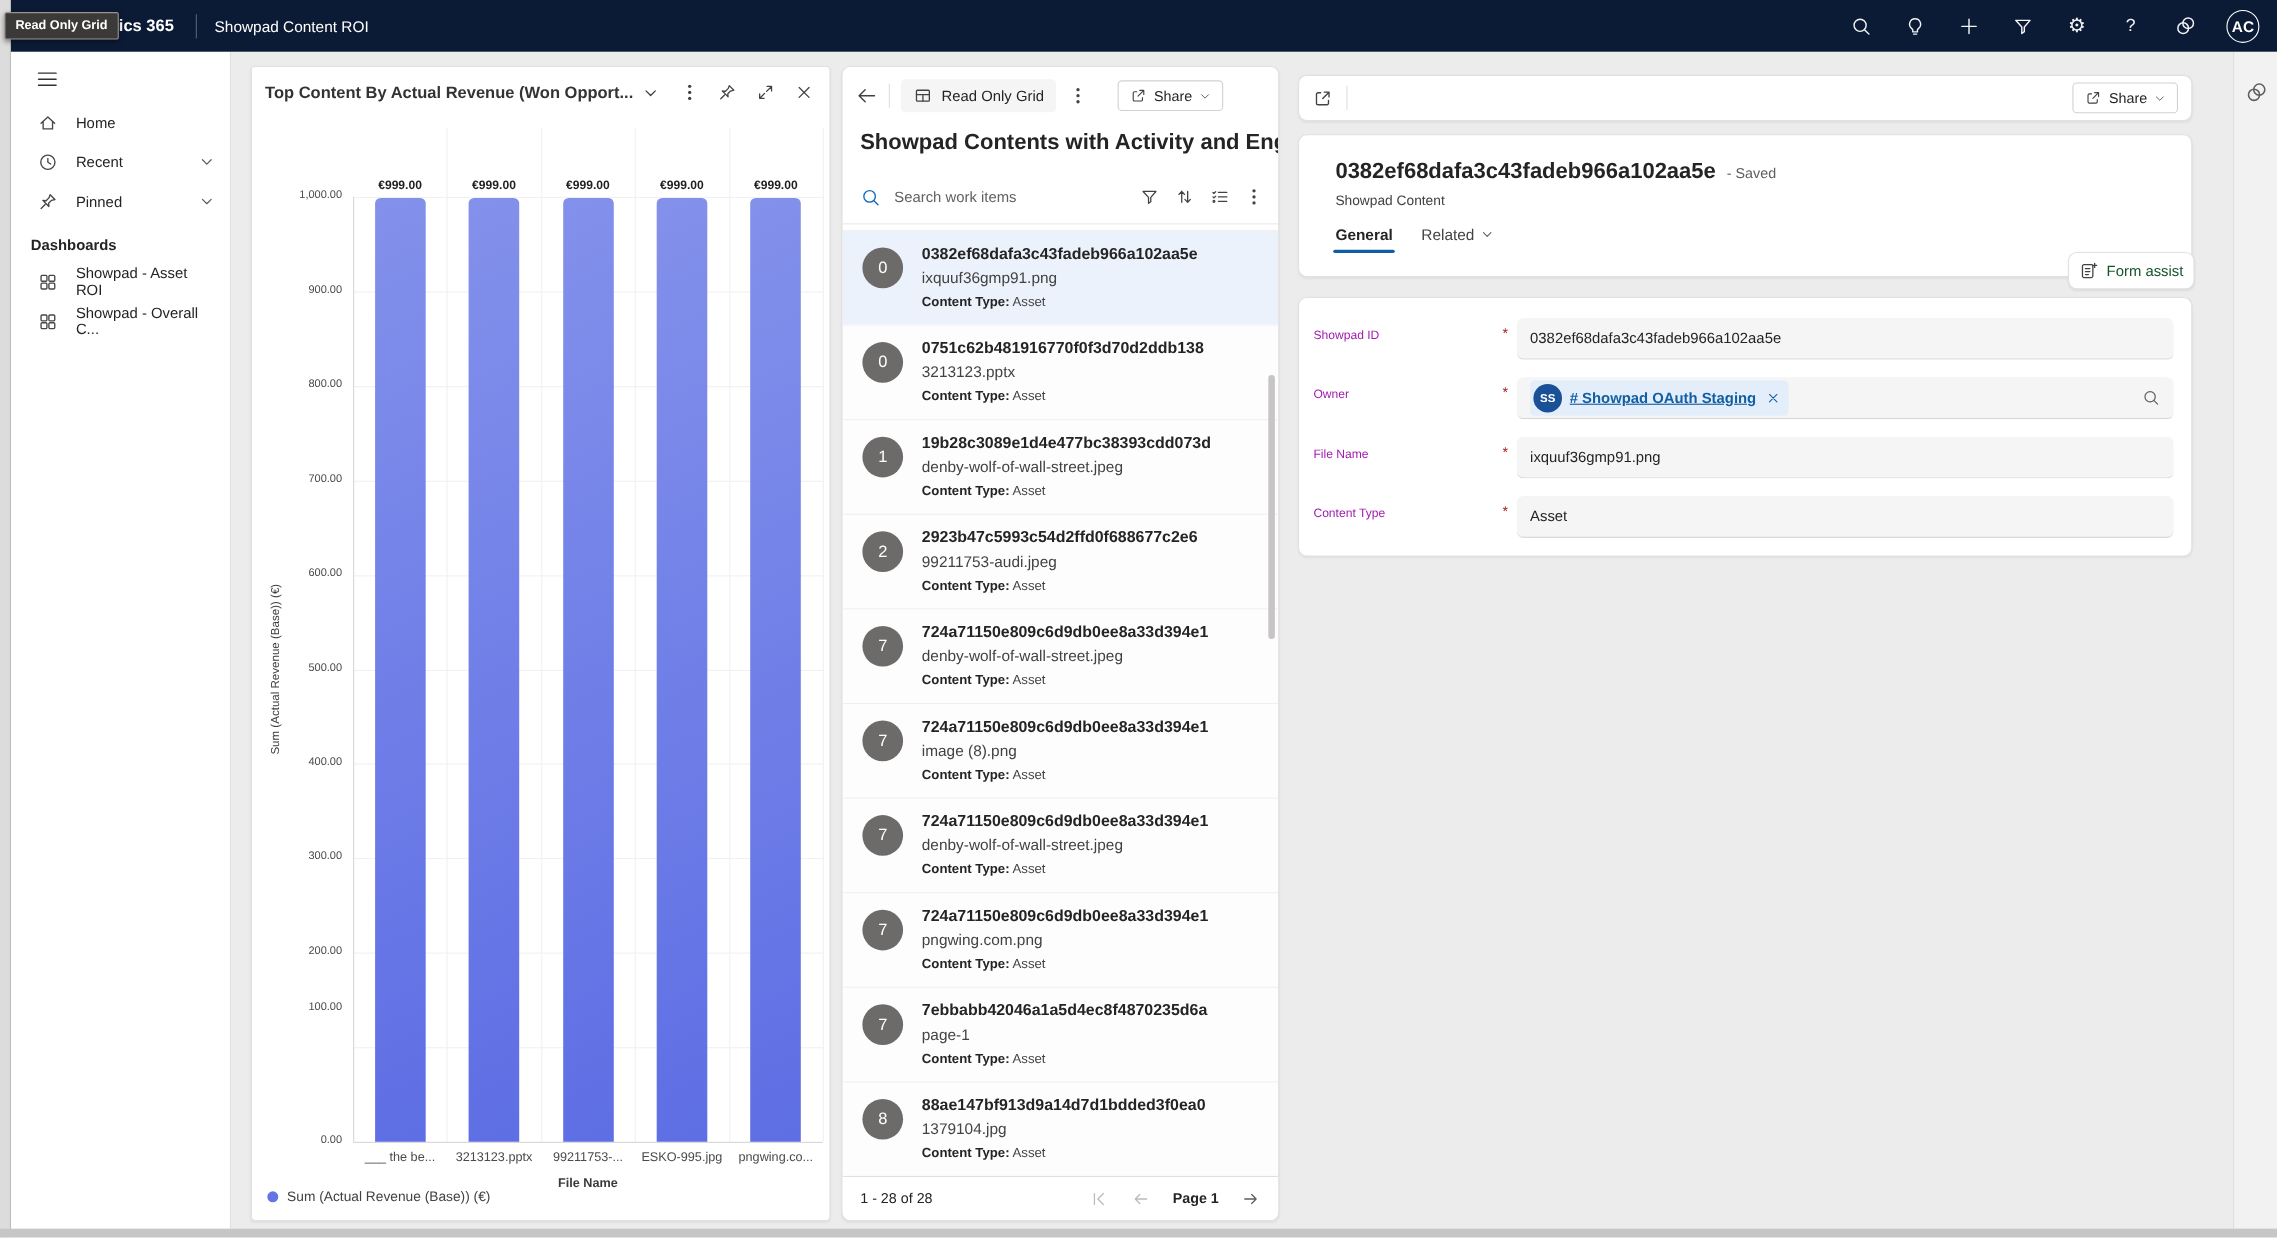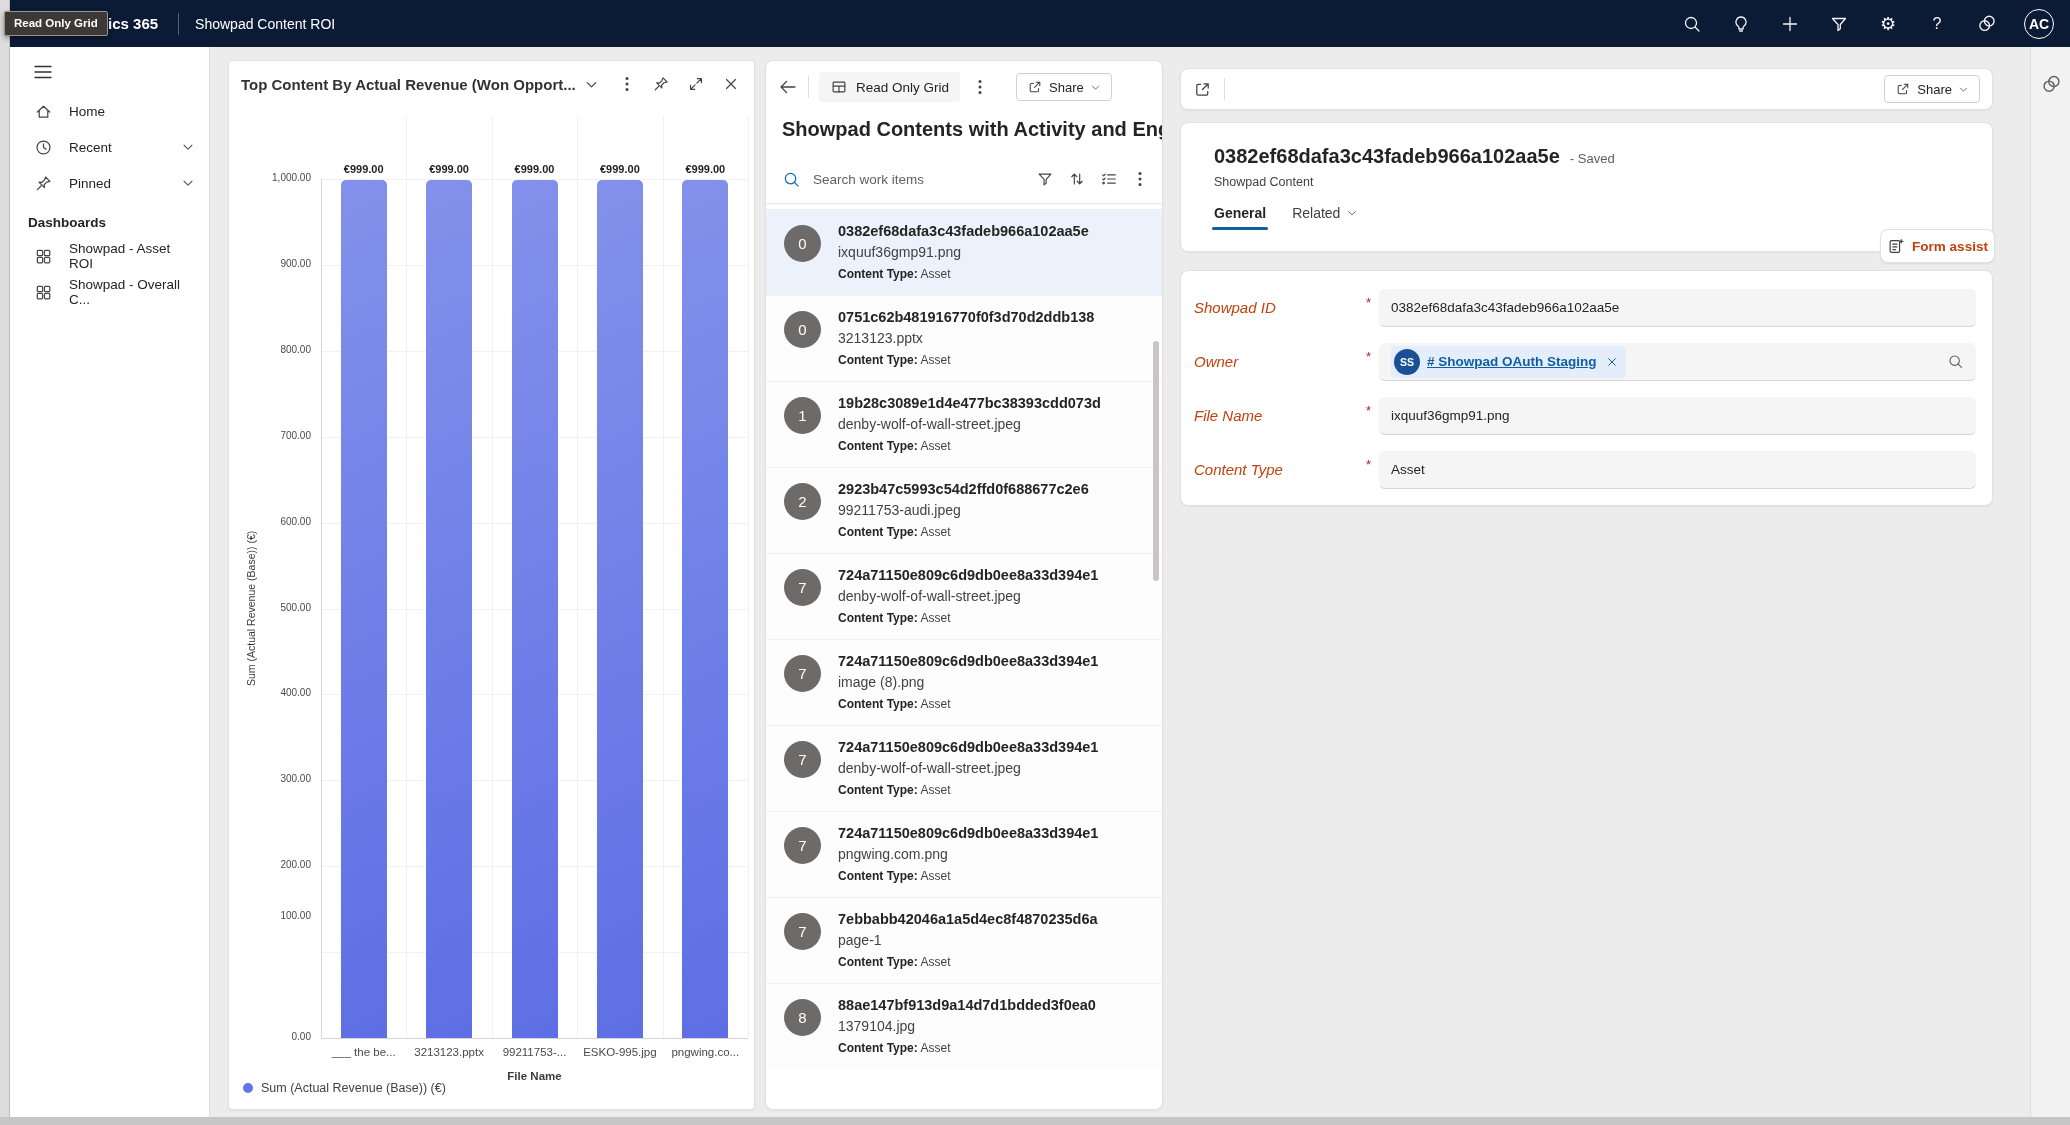--- a/index.html
+++ b/index.html
@@ -104,26 +104,26 @@
   #record-title-row { display:flex; align-items:baseline; gap:10px; }
   #record-title { font-size:20px; font-weight:700; color:#242424; }
   #saved-status { font-size:13px; color:#605E5C; }
   #entity-name { margin-top:7px; font-size:12.5px; color:#424242; }
   #tabs { margin-top:16px; display:flex; align-items:center; gap:26px; }
   .tab { font-size:14px; color:#424242; cursor:pointer; display:flex; align-items:center; gap:6px; }
   .tab.active { font-weight:700; color:#242424; position:relative; }
   .tab.active::after { content:""; position:absolute; left:-2px; right:-2px; bottom:-9px; height:3px; border-radius:2px; background:#115EA3; }
   .tab .chev { color:#605E5C; }
 
-  #form-assist { position:absolute; left:1670px; top:182px; width:115px; height:34px; background:#fff; border:1px solid #E1E1E1; border-radius:8px; box-shadow:0 1px 2px rgba(0,0,0,.07); display:flex; align-items:center; justify-content:center; gap:7px; font-size:13.5px; font-weight:700; color:#c2410c; cursor:pointer; font-family:inherit; }
+  #form-assist { position:absolute; left:1670px; top:182px; width:115px; height:34px; background:#fff; border:1px solid #E1E1E1; border-radius:8px; box-shadow:0 1px 2px rgba(0,0,0,.07); display:flex; align-items:center; justify-content:center; gap:7px; font-size:13.5px; font-weight:400; color:#14532d; cursor:pointer; font-family:inherit; }
   #form-assist .fa-ic { color:#424242; }
 
   #fields-card { left:970px; top:223px; width:813px; height:236px; }
   .field-row { position:absolute; left:13px; width:782px; height:38px; }
-  .field-label { position:absolute; left:0; top:10px; font-size:15px; color:#c2410c;font-style:italic; }
+  .field-label { position:absolute; left:0; top:10px; font-size:11px; color:#a21caf; }
   .req { position:absolute; left:172px; top:6px; color:#A4262C; font-size:13px; }
   .finput { position:absolute; left:185px; right:0; top:0; height:38px; background:#F5F5F5; border-radius:6px; border-bottom:1px solid #D6D6D6; display:flex; align-items:center; padding:0 12px; font-size:13.5px; color:#242424; cursor:text; }
   .owner-pill { display:flex; align-items:center; gap:7px; background:#E4EEFA; border-radius:4px; padding:3px 8px 3px 3px; }
   .owner-avatar { width:26px; height:26px; border-radius:50%; background:#1A5096; color:#fff; font-size:10.5px; font-weight:600; display:flex; align-items:center; justify-content:center; }
   .owner-link { font-size:13.5px; font-weight:600; color:#115EA3; text-decoration:underline; cursor:pointer; }
   .pill-x { color:#115EA3; cursor:pointer; display:flex; margin-left:2px; }
   .lookup-search { margin-left:auto; color:#605E5C; cursor:pointer; display:flex; }
 </style>
 </head>
 <body>
@@ -465,20 +465,41 @@
           <div class="row-type"><b>Content Type:</b><span> Asset</span></div>
         </div>
         <div class="row">
           <span class="badge">8</span>
           <div class="row-title">88ae147bf913d9a14d7d1bdded3f0ea0</div>
           <div class="row-sub">1379104.jpg</div>
           <div class="row-type"><b>Content Type:</b><span> Asset</span></div>
         </div>
       </div>
     <div id="list-scroll"></div>
+    <div id="list-footer">
+      <span>1 - 28 of 28</span>
+      <span id="pager">
+        <span class="pg-ic disabled">
+            <svg class="ic" width="18" height="18" viewBox="0 0 20 20" stroke-width="1.4">
+              <path d="M5.5 4.5v11M14.5 4.5L9 10l5.5 5.5"></path>
+            </svg>
+          </span>
+        <span class="pg-ic disabled">
+            <svg class="ic" width="18" height="18" viewBox="0 0 20 20" stroke-width="1.4">
+              <path d="M16 10H4.5M9 5.5L4.5 10 9 14.5"></path>
+            </svg>
+          </span>
+        <span id="page-label">Page 1</span>
+        <span class="pg-ic enabled">
+            <svg class="ic" width="18" height="18" viewBox="0 0 20 20" stroke-width="1.4">
+              <path d="M4 10h11.5M11 5.5L15.5 10 11 14.5"></path>
+            </svg>
+          </span>
+      </span>
+    </div>
   </div>
 
   <div class="card" id="cmd-card">
     <span id="popout">
         <svg class="ic" width="19" height="19" viewBox="0 0 20 20">
           <path d="M8 4.5H5.5A1.5 1.5 0 0 0 4 6v8.5A1.5 1.5 0 0 0 5.5 16H14a1.5 1.5 0 0 0 1.5-1.5V12M11.5 4H16v4.5M16 4l-6 6"></path>
         </svg>
       </span>
     <span class="vdiv"></span>
     <button class="share-btn" id="cmd-share">

